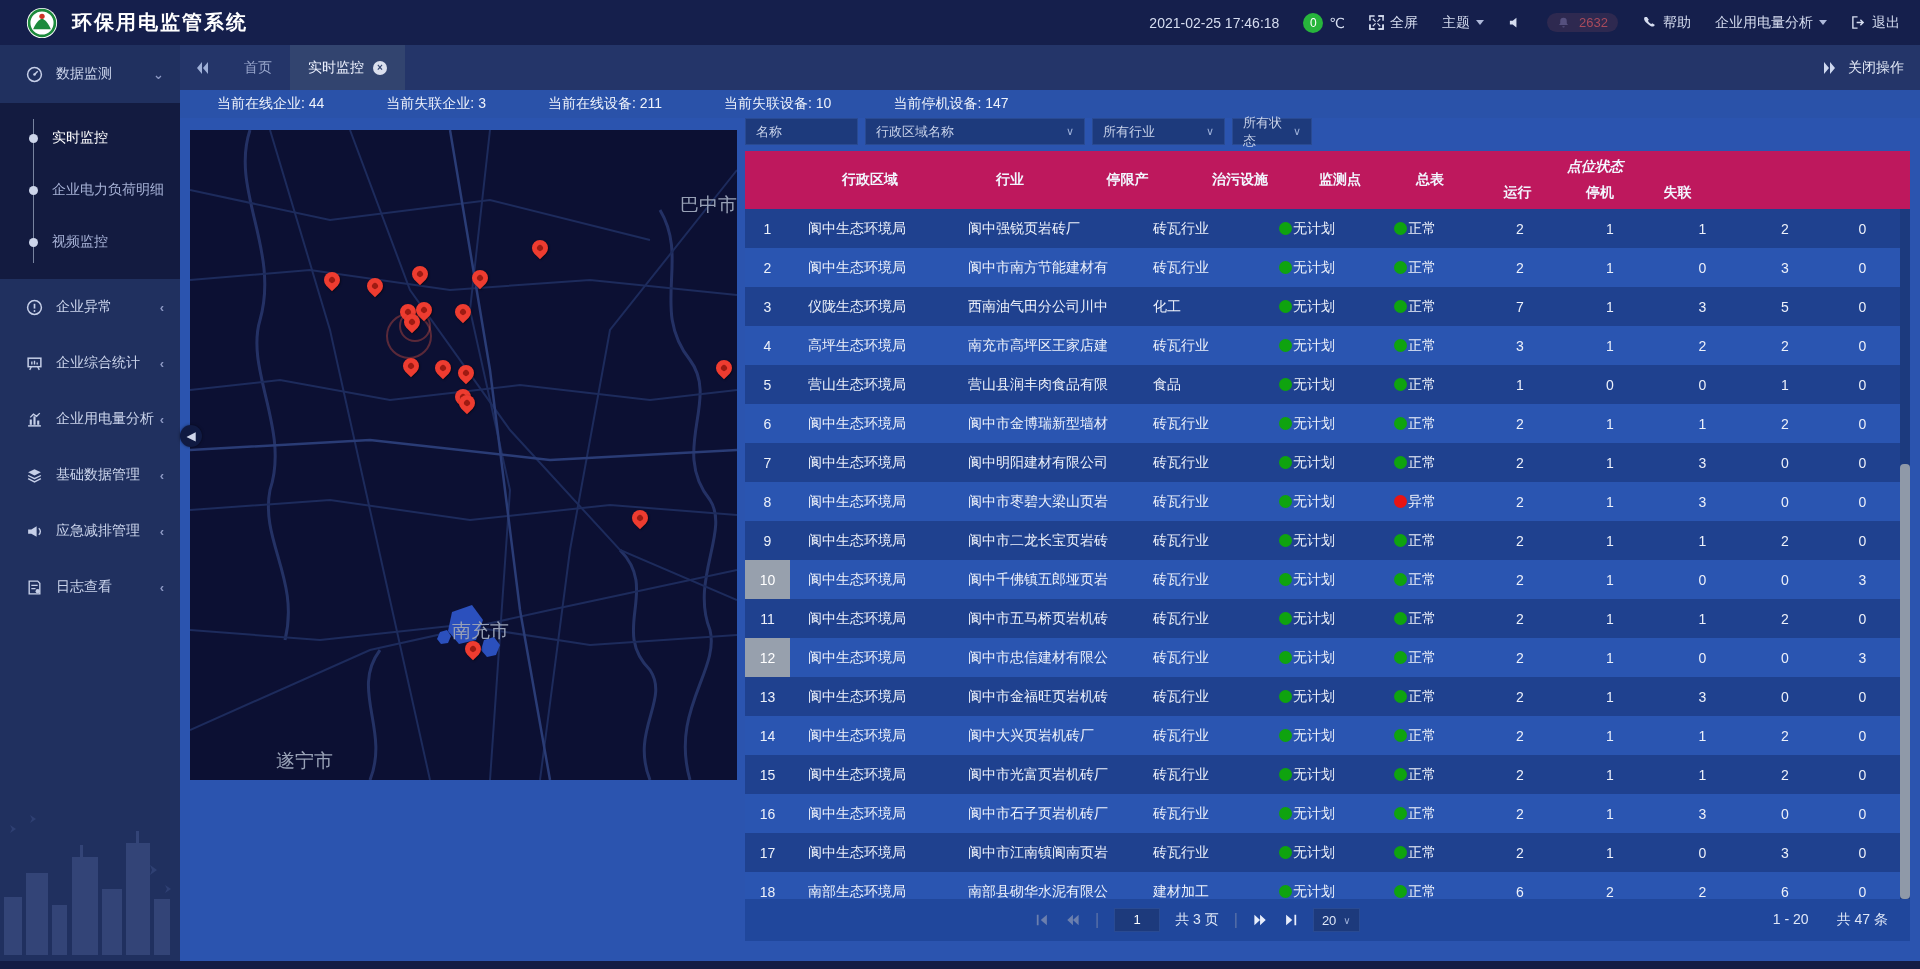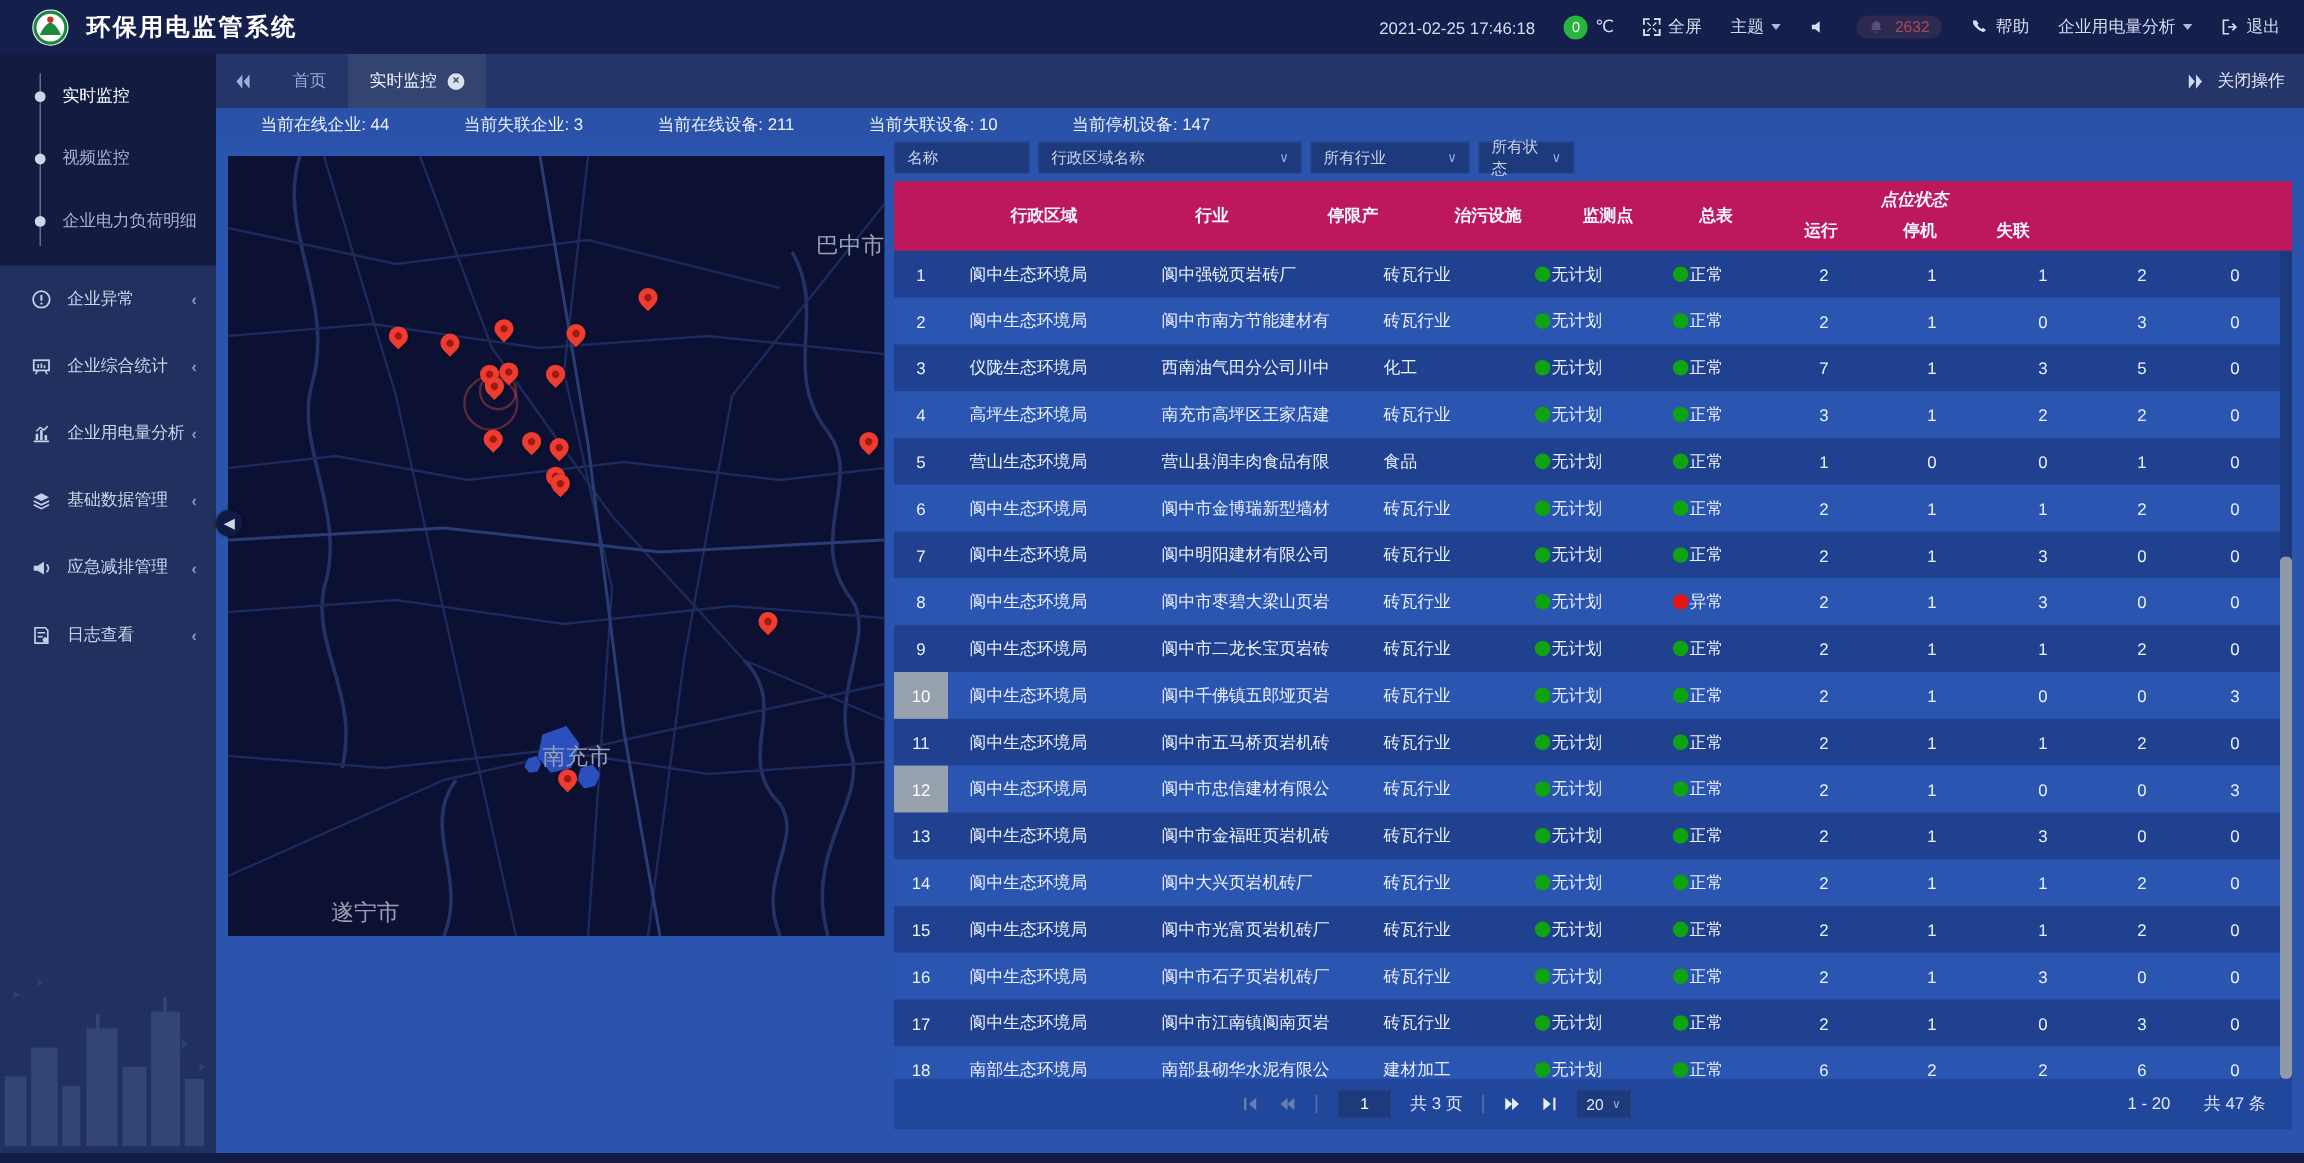--- a/index.html
+++ b/index.html
@@ -169,32 +169,43 @@
         </svg>
       <span>退出</span>
     </span>
   </div>
 </header>
 
 <div class="layout">
   <aside class="sidebar">
     <nav id="side-nav">
         <div class="side-group">
+          <div class="side-group-header first">
+            <span class="side-icon">
+              <svg viewBox="0 0 16 16">
+                <circle cx="8" cy="8" r="6.5" fill="none" stroke="currentColor" stroke-width="1.4"></circle>
+                <path d="M8 8l3-3" stroke="currentColor" stroke-width="1.4"></path>
+                <circle cx="8" cy="8" r="1.2" fill="currentColor"></circle>
+              </svg>
+            </span>
+            <span class="side-label">数据监测</span>
+            <span class="chev">⌄</span>
+          </div>
           <div class="submenu">
             <div class="submenu-item active">
               <span class="dot"></span>
               <span>实时监控</span>
             </div>
             <div class="submenu-item">
               <span class="dot"></span>
-              <span>视频监控</span>
+              <span>企业电力负荷明细</span>
             </div>
             <div class="submenu-item">
               <span class="dot"></span>
-              <span>企业电力负荷明细</span>
+              <span>视频监控</span>
             </div>
           </div>
         </div>
         <div class="side-group">
           <div class="side-group-header">
             <span class="side-icon">
               <svg viewBox="0 0 16 16">
                 <circle cx="8" cy="8" r="6.5" fill="none" stroke="currentColor" stroke-width="1.4"></circle>
                 <path d="M8 4.5V9" stroke="currentColor" stroke-width="1.6"></path>
                 <circle cx="8" cy="11.3" r=".9" fill="currentColor"></circle>

